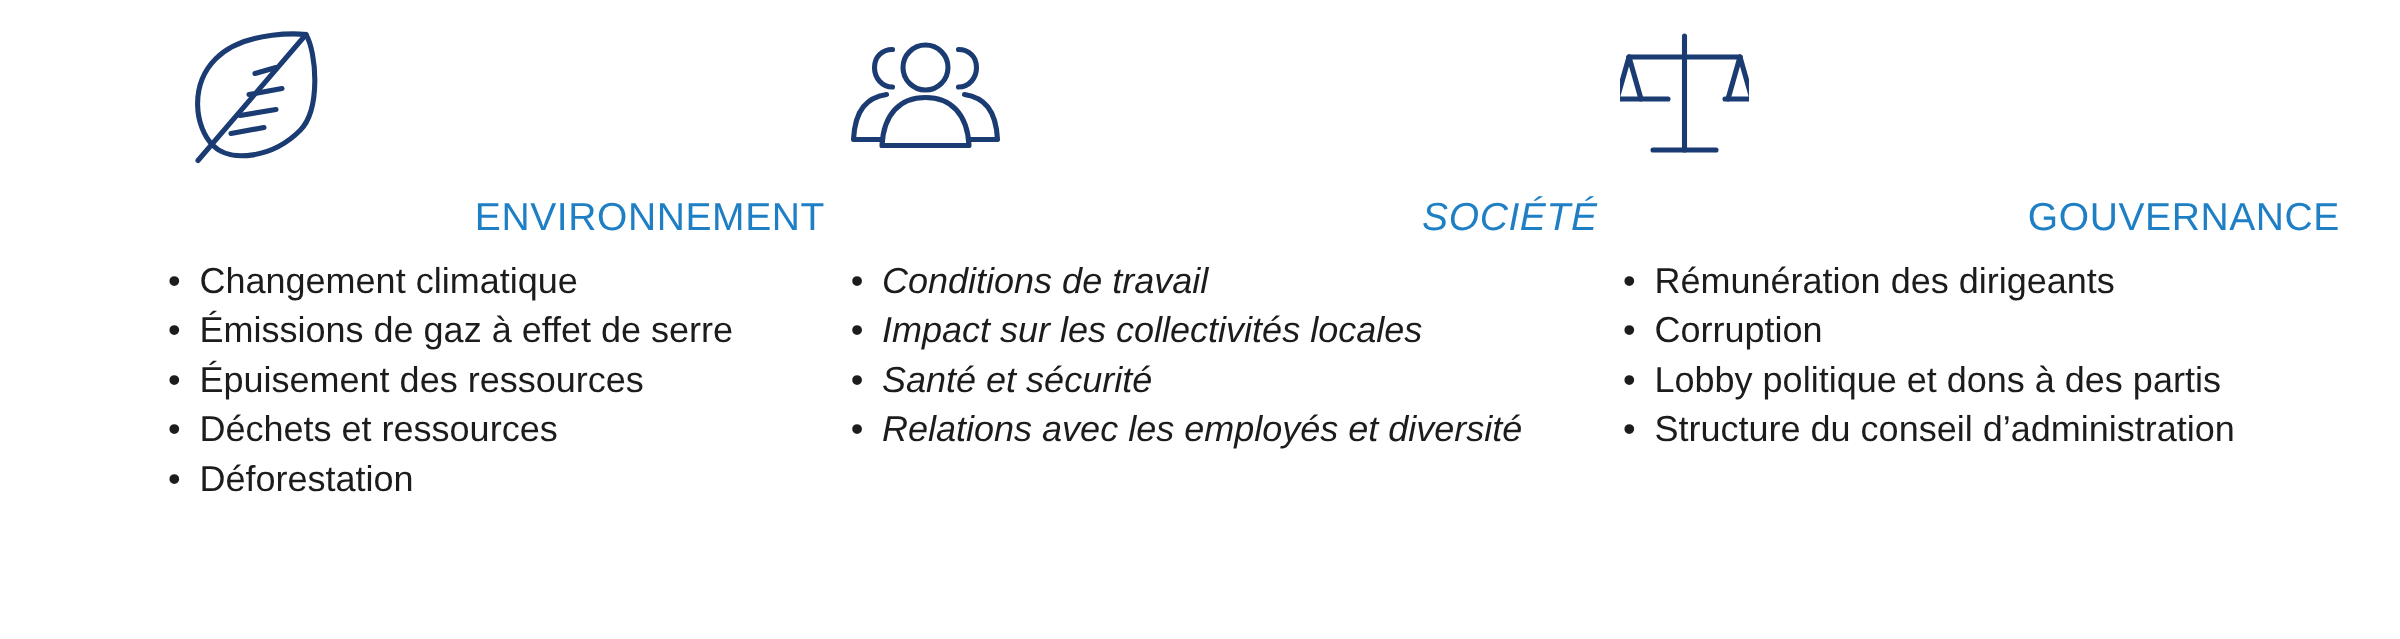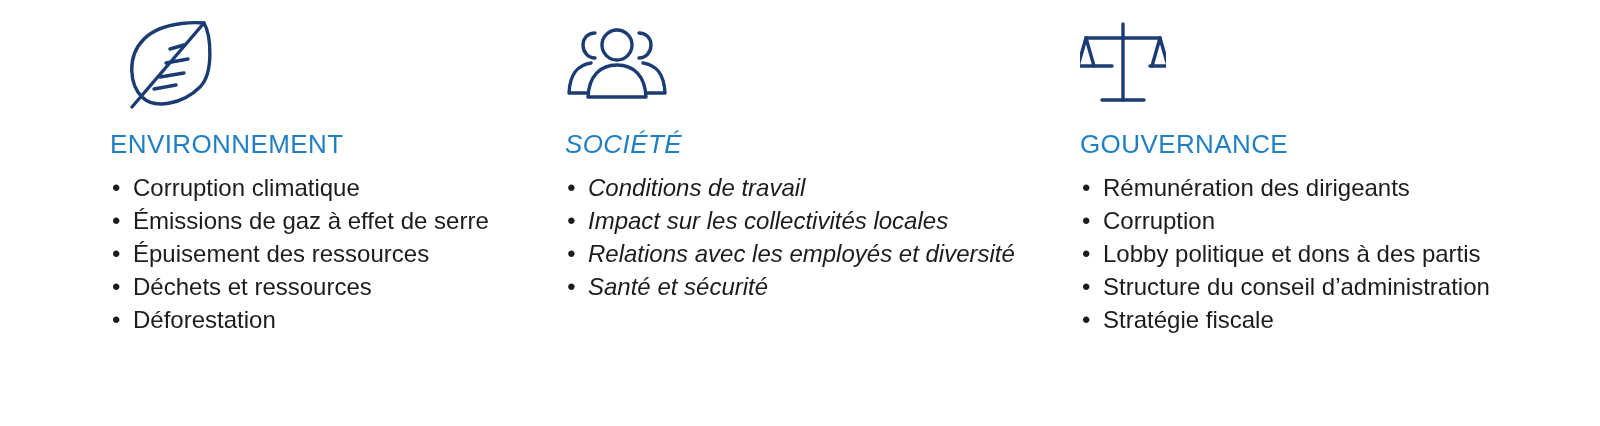--- a/index.html
+++ b/index.html
@@ -44,20 +44,21 @@
   }
 
   .pillar-title {
     font-size: 26px;
     letter-spacing: 0.4px;
     color: #1f7fc4;
     font-weight: 400;
     margin: 0 0 12px 0;
     line-height: 1.1;
     white-space: nowrap;
+    text-align: right;
   }
 
   .pillar-list {
     list-style: none;
     margin: 0;
     padding: 0;
   }
   .pillar-list li {
     position: relative;
     padding-left: 23px;
@@ -87,21 +88,21 @@
         <path d="M84 8C84 8 44 4 24 24C6 42 10 70 22 82C34 94 62 90 80 72C94 58 91 20 84 8Z"></path>
         <path d="M84 8L12 92"></path>
         <path d="M64 30L50 34"></path>
         <path d="M68 44L46 48"></path>
         <path d="M64 58L40 62"></path>
         <path d="M56 70L34 74"></path>
       </svg>
     </div>
     <h2 class="pillar-title">ENVIRONNEMENT</h2>
     <ul class="pillar-list">
-      <li>Corruption climatique</li>
+      <li>Changement climatique</li>
       <li>Émissions de gaz à effet de serre</li>
       <li>Épuisement des ressources</li>
       <li>Déchets et ressources</li>
       <li>Déforestation</li>
     </ul>
   </section>
 
   <section class="pillar pillar-soc">
     <div class="icon-wrap icon-soc">
       <svg width="104" height="92" viewBox="0 0 104 92" fill="none" stroke="#1b3b73" stroke-width="3.4" stroke-linecap="round" stroke-linejoin="round">
@@ -113,22 +114,22 @@
         <path d="M78 44c13 2 21 10 22 30H82"></path>
 
         <circle cx="52" cy="26" r="15"></circle>
         <path d="M52 46c-17 0-28 11-29 32h58c-1-21-12-32-29-32Z"></path>
       </svg>
     </div>
     <h2 class="pillar-title">SOCIÉTÉ</h2>
     <ul class="pillar-list">
       <li>Conditions de travail</li>
       <li>Impact sur les collectivités locales</li>
+      <li>Santé et sécurité</li>
       <li>Relations avec les employés et diversité</li>
-      <li>Santé et sécurité</li>
     </ul>
   </section>
 
   <section class="pillar pillar-gov">
     <div class="icon-wrap icon-gov">
       <svg width="86" height="94" viewBox="0 0 86 94" fill="none" stroke="#1b3b73" stroke-width="3.4" stroke-linecap="round" stroke-linejoin="round">
         <path d="M43 6v76"></path>
         <path d="M6 20h74"></path>
         <path d="M22 82h42"></path>
 
@@ -140,17 +141,16 @@
         <path d="M80 20 L88 48"></path>
         <path d="M70 48h36"></path>
       </svg>
     </div>
     <h2 class="pillar-title">GOUVERNANCE</h2>
     <ul class="pillar-list">
       <li>Rémunération des dirigeants</li>
       <li>Corruption</li>
       <li>Lobby politique et dons à des partis</li>
       <li>Structure du conseil d’administration</li>
-      <li>Stratégie fiscale</li>
     </ul>
   </section>
 
 </div>
 
 </body></html>

